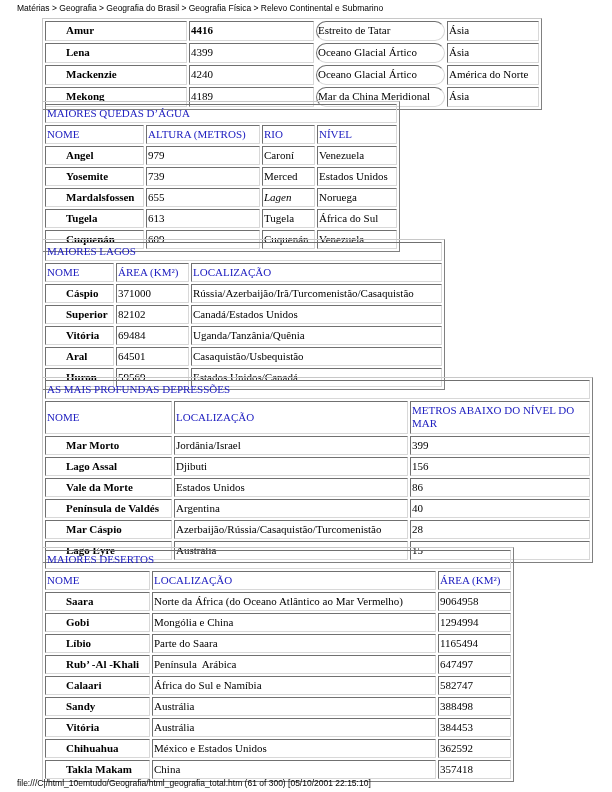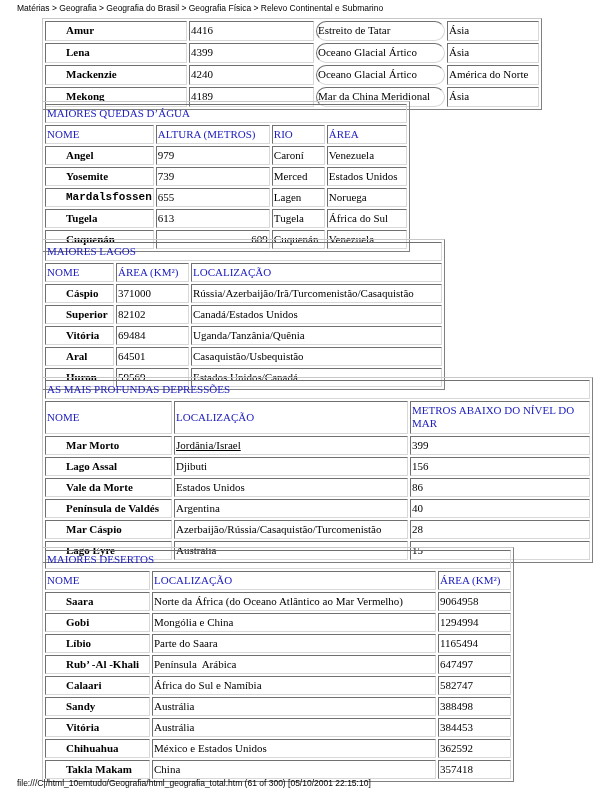--- a/index.html
+++ b/index.html
@@ -28,21 +28,21 @@
 </style>
 </head>
 <body>
 
 <div class="breadcrumb" style="white-space: pre; text-align: center;">Matérias &gt; Geografia &gt; Geografia do Brasil &gt; Geografia Física &gt; Relevo Continental e Submarino</div>
 
 <table class="dt" id="t1">
   <tbody>
     <tr>
       <td class="c1 name" style="white-space: pre;">Amur</td>
-      <td class="c2" style="white-space: pre;">4416</td>
+      <td class="c2" style="white-space: pre; font-weight: bold;">4416</td>
       <td class="c3" style="white-space: pre;">Estreito de Tatar</td>
       <td class="c4" style="white-space: pre;">Ásia</td>
     </tr>
     <tr>
       <td class="c1 name" style="white-space: pre;">Lena</td>
       <td class="c2" style="white-space: pre;">4399</td>
       <td class="c3" style="white-space: pre;">Oceano Glacial Ártico</td>
       <td class="c4" style="white-space: pre;">Ásia</td>
     </tr>
     <tr>
@@ -62,49 +62,49 @@
 
 <table class="dt" id="t2">
   <tbody>
     <tr>
       <td class="ttl" colspan="4" style="white-space: pre;">MAIORES QUEDAS D’ÁGUA</td>
     </tr>
     <tr>
       <td class="c1 hd" style="white-space: pre;">NOME</td>
       <td class="c2 hd" style="white-space: pre;">ALTURA (METROS)</td>
       <td class="c3 hd" style="white-space: pre;">RIO</td>
-      <td class="c4 hd" style="white-space: pre;">ÁREA</td>
+      <td class="c4 hd" style="white-space: pre;">NÍVEL</td>
     </tr>
     <tr>
       <td class="c1 name" style="white-space: pre;">Angel</td>
       <td class="c2" style="white-space: pre;">979</td>
       <td class="c3" style="white-space: pre;">Caroní</td>
       <td class="c4" style="white-space: pre;">Venezuela</td>
     </tr>
     <tr>
       <td class="c1 name" style="white-space: pre;">Yosemite</td>
       <td class="c2" style="white-space: pre;">739</td>
       <td class="c3" style="white-space: pre;">Merced</td>
       <td class="c4" style="white-space: pre;">Estados Unidos</td>
     </tr>
     <tr>
-      <td class="c1 name" style="white-space: pre; font-family: Liberation Mono, monospace;">Mardalsfossen</td>
+      <td class="c1 name" style="white-space: pre;">Mardalsfossen</td>
       <td class="c2" style="white-space: pre;">655</td>
-      <td class="c3" style="white-space: pre;">Lagen</td>
+      <td class="c3" style="white-space: pre; font-style: italic;">Lagen</td>
       <td class="c4" style="white-space: pre;">Noruega</td>
     </tr>
     <tr>
       <td class="c1 name" style="white-space: pre;">Tugela</td>
       <td class="c2" style="white-space: pre;">613</td>
       <td class="c3" style="white-space: pre;">Tugela</td>
       <td class="c4" style="white-space: pre;">África do Sul</td>
     </tr>
     <tr>
       <td class="c1 name" style="white-space: pre;">Cuquenán</td>
-      <td class="c2" style="white-space: pre; text-align: right;">609</td>
+      <td class="c2" style="white-space: pre;">609</td>
       <td class="c3" style="white-space: pre;">Cuquenán</td>
       <td class="c4" style="white-space: pre;">Venezuela</td>
     </tr>
   </tbody>
 </table>
 
 <table class="dt" id="t3">
   <tbody>
     <tr>
       <td class="ttl" colspan="3" style="white-space: pre;">MAIORES LAGOS</td>
@@ -147,21 +147,21 @@
     <tr>
       <td class="ttl" colspan="3" style="white-space: pre;">AS MAIS PROFUNDAS DEPRESSÕES</td>
     </tr>
     <tr class="hdr">
       <td class="c1 hd" style="white-space: normal;">NOME</td>
       <td class="c2 hd" style="white-space: normal;">LOCALIZAÇÃO</td>
       <td class="c3 hd" style="white-space: normal;">METROS ABAIXO DO NÍVEL DO MAR</td>
     </tr>
     <tr>
       <td class="c1 name" style="white-space: pre;">Mar Morto</td>
-      <td class="c2" style="white-space: pre; text-decoration: underline;">Jordânia/Israel</td>
+      <td class="c2" style="white-space: pre;">Jordânia/Israel</td>
       <td class="c3" style="white-space: pre;">399</td>
     </tr>
     <tr>
       <td class="c1 name" style="white-space: pre;">Lago Assal</td>
       <td class="c2" style="white-space: pre;">Djibuti</td>
       <td class="c3" style="white-space: pre;">156</td>
     </tr>
     <tr>
       <td class="c1 name" style="white-space: pre;">Vale da Morte</td>
       <td class="c2" style="white-space: pre;">Estados Unidos</td>

